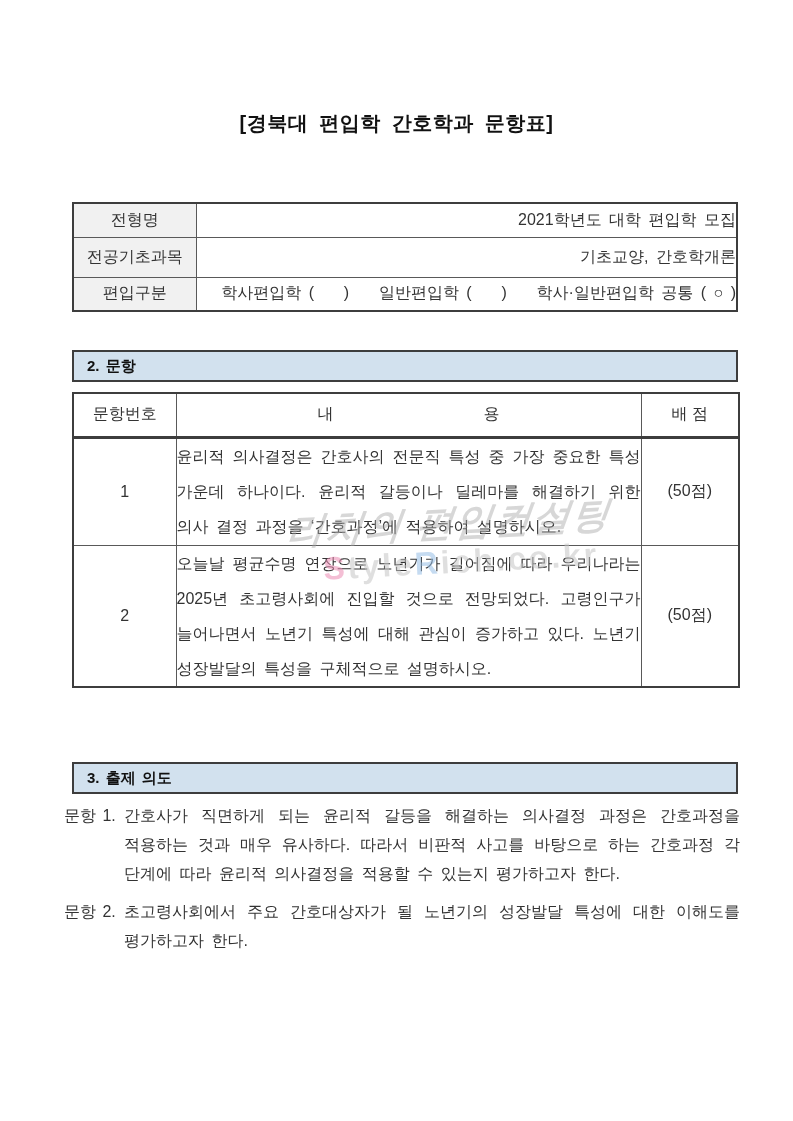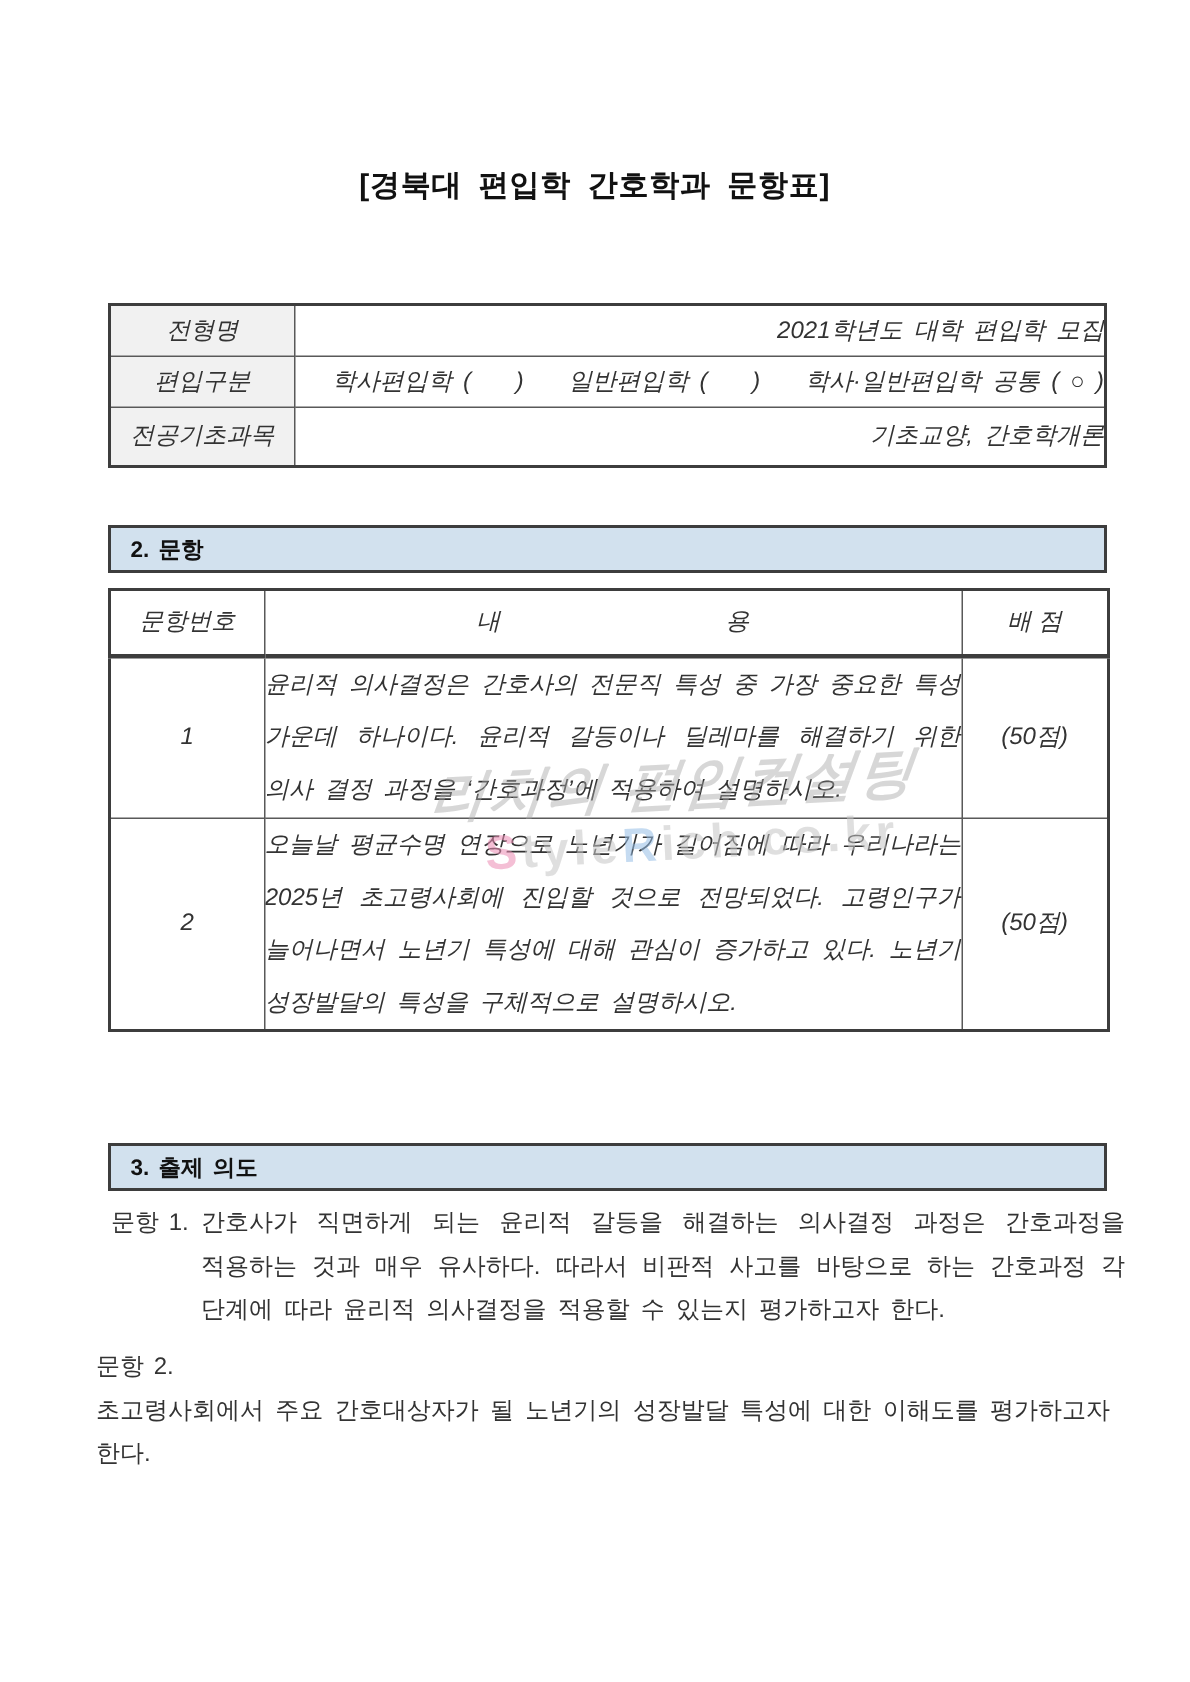--- a/index.html
+++ b/index.html
@@ -30,42 +30,42 @@
   }
   .sec1{top:160px;}
   .sec2{top:350px;}
   .sec3{top:762px;}
   table.tbl{
     position:absolute;left:72px;width:666px;border-collapse:collapse;table-layout:fixed;
     border:2px solid var(--border-dark);
   }
   .tbl td{
     border:1px solid var(--border-light);font-size:16px;color:var(--text);
-    vertical-align:middle;padding:0;overflow:hidden;font-style:italic;
+    vertical-align:middle;padding:0;overflow:hidden;
   }
   .tbl1{top:202px;}
   .tbl1 td.lbl{background:var(--label-cell-bg);text-align:center;}
   .tbl1 td.val{text-align:right;word-spacing:3px;}
   .pre{white-space:pre;font-size:15px;}
   .tbl2{top:392px;}
   .tbl2 .head td{border-bottom:3px solid var(--border-dark);font-size:16px;}
   .cell-center{text-align:center;}
   .content-head{display:flex;justify-content:center;gap:150px;}
   .q-cell{
     padding:0 12px;text-align:justify;text-justify:inter-word;word-break:keep-all;
     line-height:35px;word-spacing:3px;
   }
   .total-row td{border-top:2px solid var(--border-dark);}
   .total-label{text-align:center;word-spacing:14px;letter-spacing:2px;}
   .intent{
     position:absolute;left:64px;width:676px;display:flex;
     font-size:16px;line-height:29px;color:var(--text);
   }
-  .intent-1{top:801px;margin-left:10px;}
-  .intent-2{top:897px;flex-direction:column;}
+  .intent-1{top:801px;}
+  .intent-2{top:897px;}
   .intent-label{width:60px;flex-shrink:0;word-spacing:2px;}
   .intent-text{flex:1;text-align:justify;text-justify:inter-word;word-break:keep-all;word-spacing:3px;}
   .page-number{
     position:absolute;top:1056px;left:0;width:100%;text-align:center;
     font-size:15px;font-weight:bold;color:#1a1a1a;letter-spacing:1px;
   }
   .watermark{
     position:absolute;top:498px;left:288px;z-index:3;pointer-events:none;
     transform:rotate(-3deg);
   }
@@ -91,27 +91,27 @@
   <table class="tbl tbl1">
     <colgroup>
         <col style="width:123px">
         <col>
       </colgroup>
     <tbody>
         <tr style="height:34px">
       <td class="lbl">전형명</td>
       <td class="val">2021학년도 대학 편입학 모집</td>
     </tr>
+    <tr style="height:40px">
+      <td class="lbl">전공기초과목</td>
+      <td class="val">기초교양, 간호학개론</td>
+    </tr>
     <tr style="height:34px">
       <td class="lbl">편입구분</td>
       <td class="val pre">학사편입학 (    )    일반편입학 (    )    학사·일반편입학 공통 ( ○ )</td>
-    </tr>
-    <tr style="height:40px">
-      <td class="lbl">전공기초과목</td>
-      <td class="val">기초교양, 간호학개론</td>
     </tr>
   </tbody>
     </table>
 
   <div class="sec-header sec2">
     <span>2. 문항</span>
   </div>
 
   <table class="tbl tbl2">
     <colgroup>

